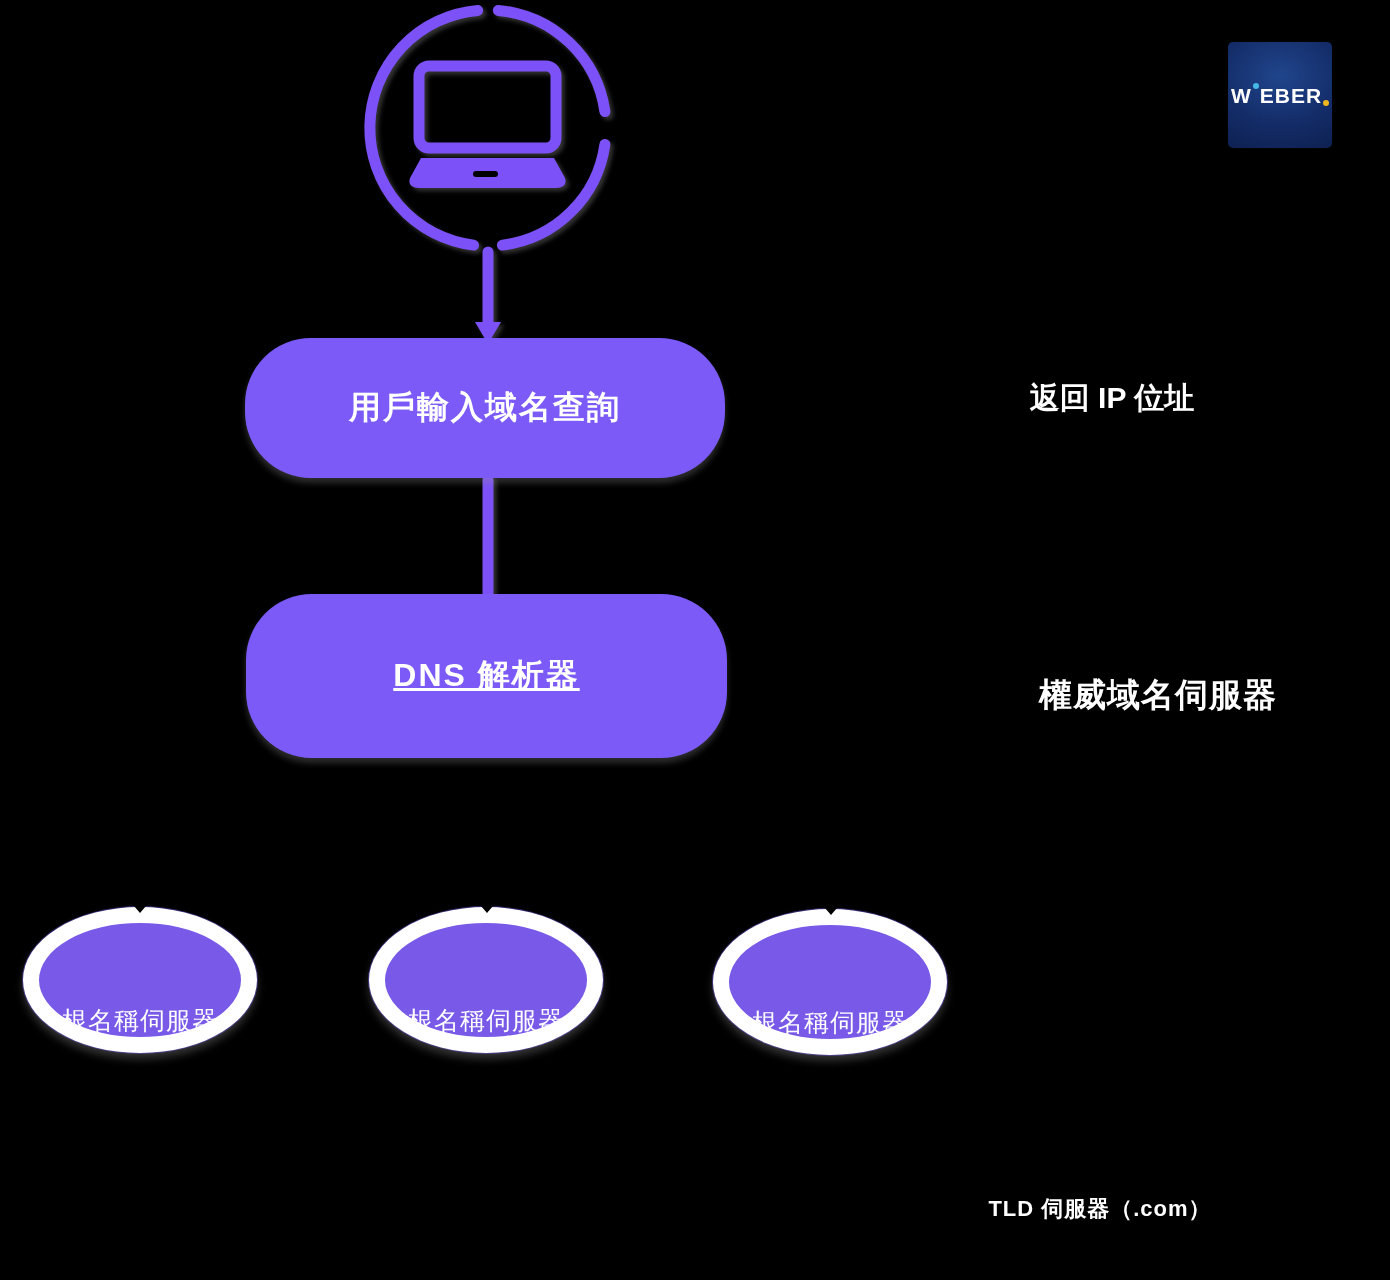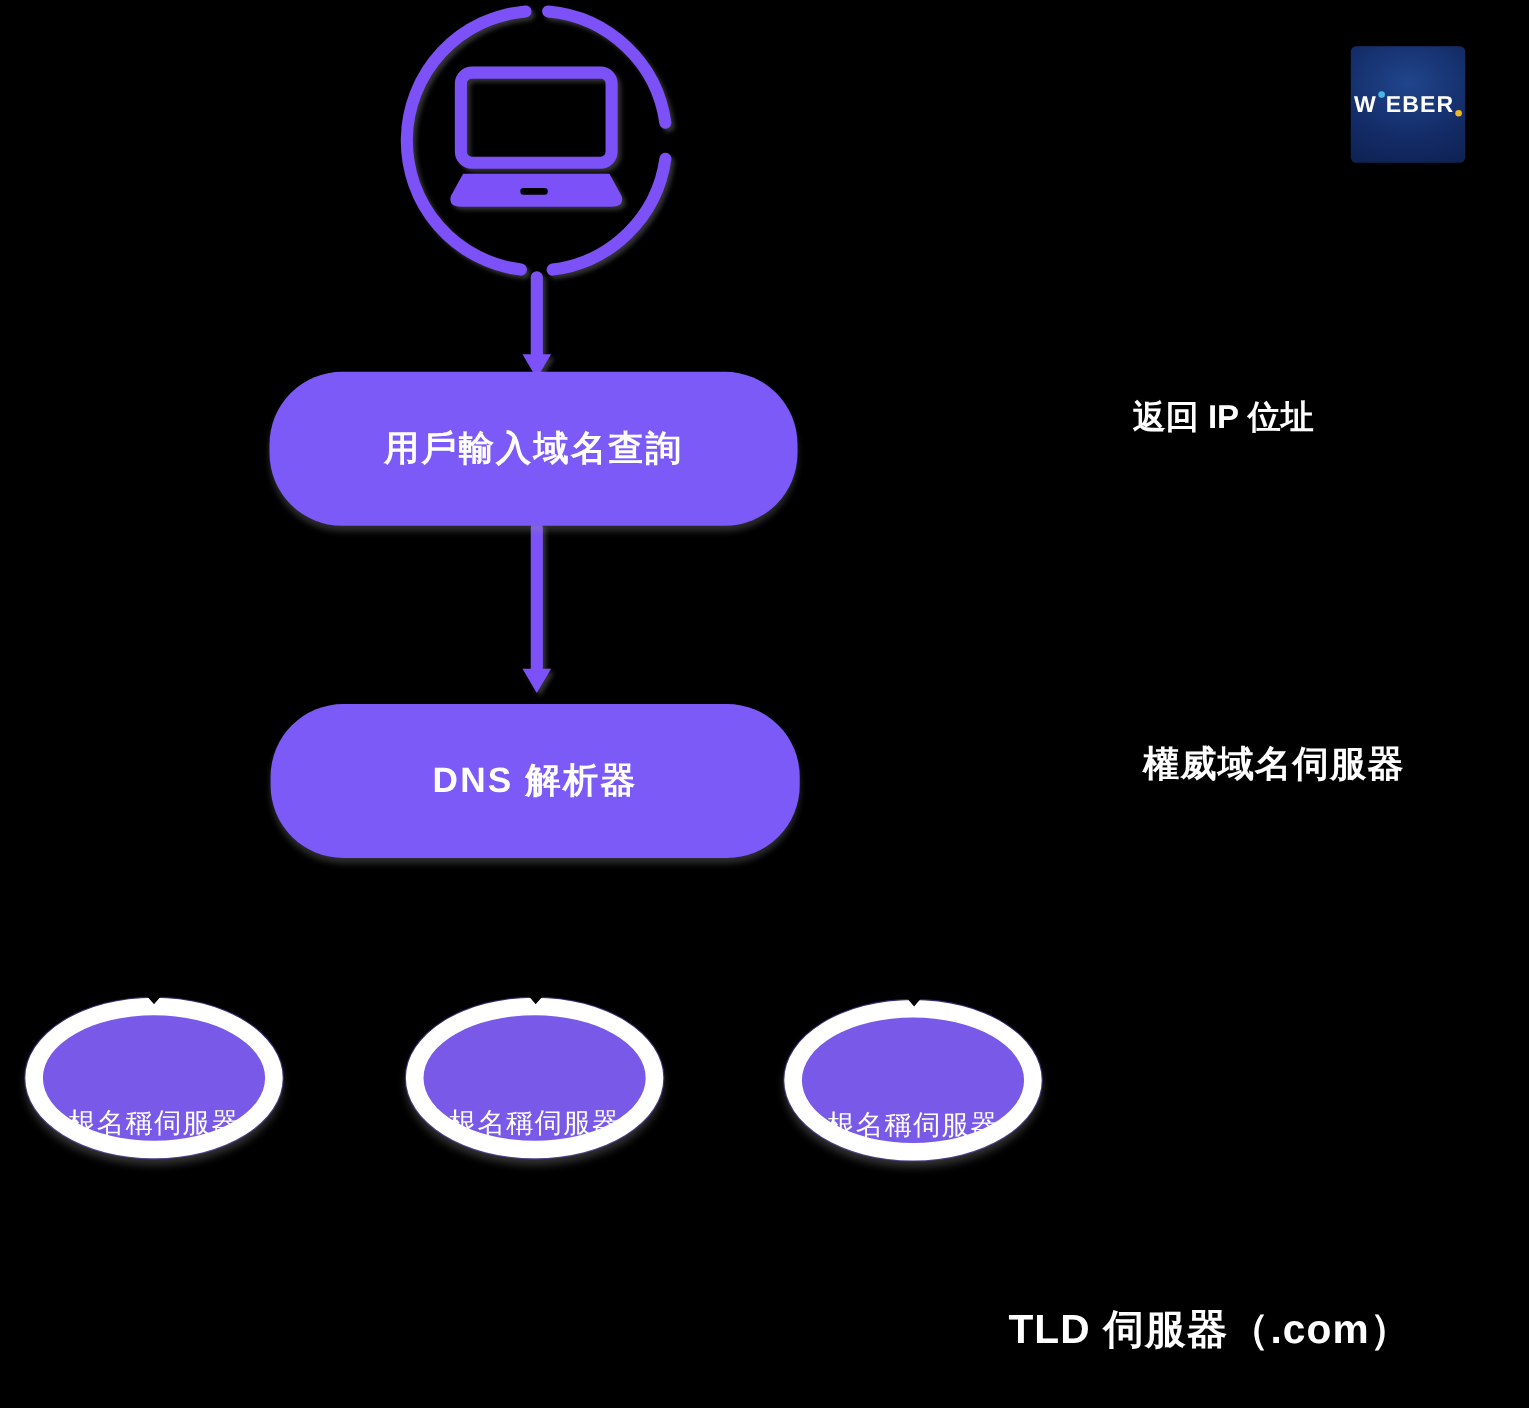--- a/index.html
+++ b/index.html
@@ -18,21 +18,21 @@
   }
   .art{position:absolute;left:0;top:0;}
   .art g.sketch{filter:drop-shadow(3px 3px 2px rgba(145,145,145,0.35));}
   .pill{
     position:absolute;display:flex;align-items:center;justify-content:center;
     background:var(--purple);color:var(--white);
     font-weight:700;font-size:32px;letter-spacing:2px;border-radius:66px;
     box-shadow:0 5px 6px rgba(150,150,150,0.30);
   }
   .pill-step1{left:245px;top:338px;width:480px;height:140px;}
-  .pill-step2{left:246px;top:640px;width:481px;height:140px;}
+  .pill-step2{left:246px;top:594px;width:481px;height:164px;text-decoration:underline;}
   .root{
     position:absolute;width:234px;height:146px;border-radius:50%;
     border:16px solid var(--white);background:var(--ellipse-fill);
     box-sizing:border-box;display:flex;align-items:flex-end;justify-content:center;
     color:var(--white);font-size:25px;font-weight:400;letter-spacing:1px;
     box-shadow:0 0 0 1px rgba(124,92,248,0.45), 0 6px 8px rgba(150,150,150,0.35);
   }
   .root-1{left:23px;top:907px;}
   .root-2{left:369px;top:907px;}
   .root-3{left:713px;top:909px;}
@@ -41,25 +41,25 @@
     border-left:12px solid transparent;border-right:12px solid transparent;
     border-top:14px solid #000;z-index:5;
   }
   .notch-1{left:128px;top:899px;}
   .notch-2{left:475px;top:899px;}
   .notch-3{left:819px;top:901px;}
   .ann{
     position:absolute;transform:translate(-50%,-50%);
     color:var(--white);text-align:center;white-space:nowrap;
   }
-  .ann-return{left:1112px;top:380px;font-size:30px;line-height:40px;}
+  .ann-return{left:1112px;top:398px;font-size:30px;line-height:40px;}
   .ann-return .l1{font-weight:700;}
   .ann-return .l2{font-weight:600;font-size:31px;}
   .ann-auth{left:1110px;top:695px;font-size:33px;font-weight:700;letter-spacing:1px;margin-left:48px;}
-  .ann-tld{left:1100px;top:1209px;font-size:37px;font-weight:700;letter-spacing:1px;}
+  .ann-tld{left:1100px;top:1209px;font-size:22px;font-weight:700;letter-spacing:1px;}
   .logo{
     position:absolute;left:1228px;top:42px;width:104px;height:106px;border-radius:5px;
     background:radial-gradient(130% 100% at 50% 32%, #20458c 0%, #132b66 48%, #0a1a42 100%);
     display:flex;align-items:center;justify-content:center;
   }
   .logo-text{
     color:var(--white);font-weight:700;font-size:21px;letter-spacing:1px;
     display:flex;align-items:center;line-height:1;
   }
   .dot{width:6px;height:6px;border-radius:50%;display:inline-block;}

